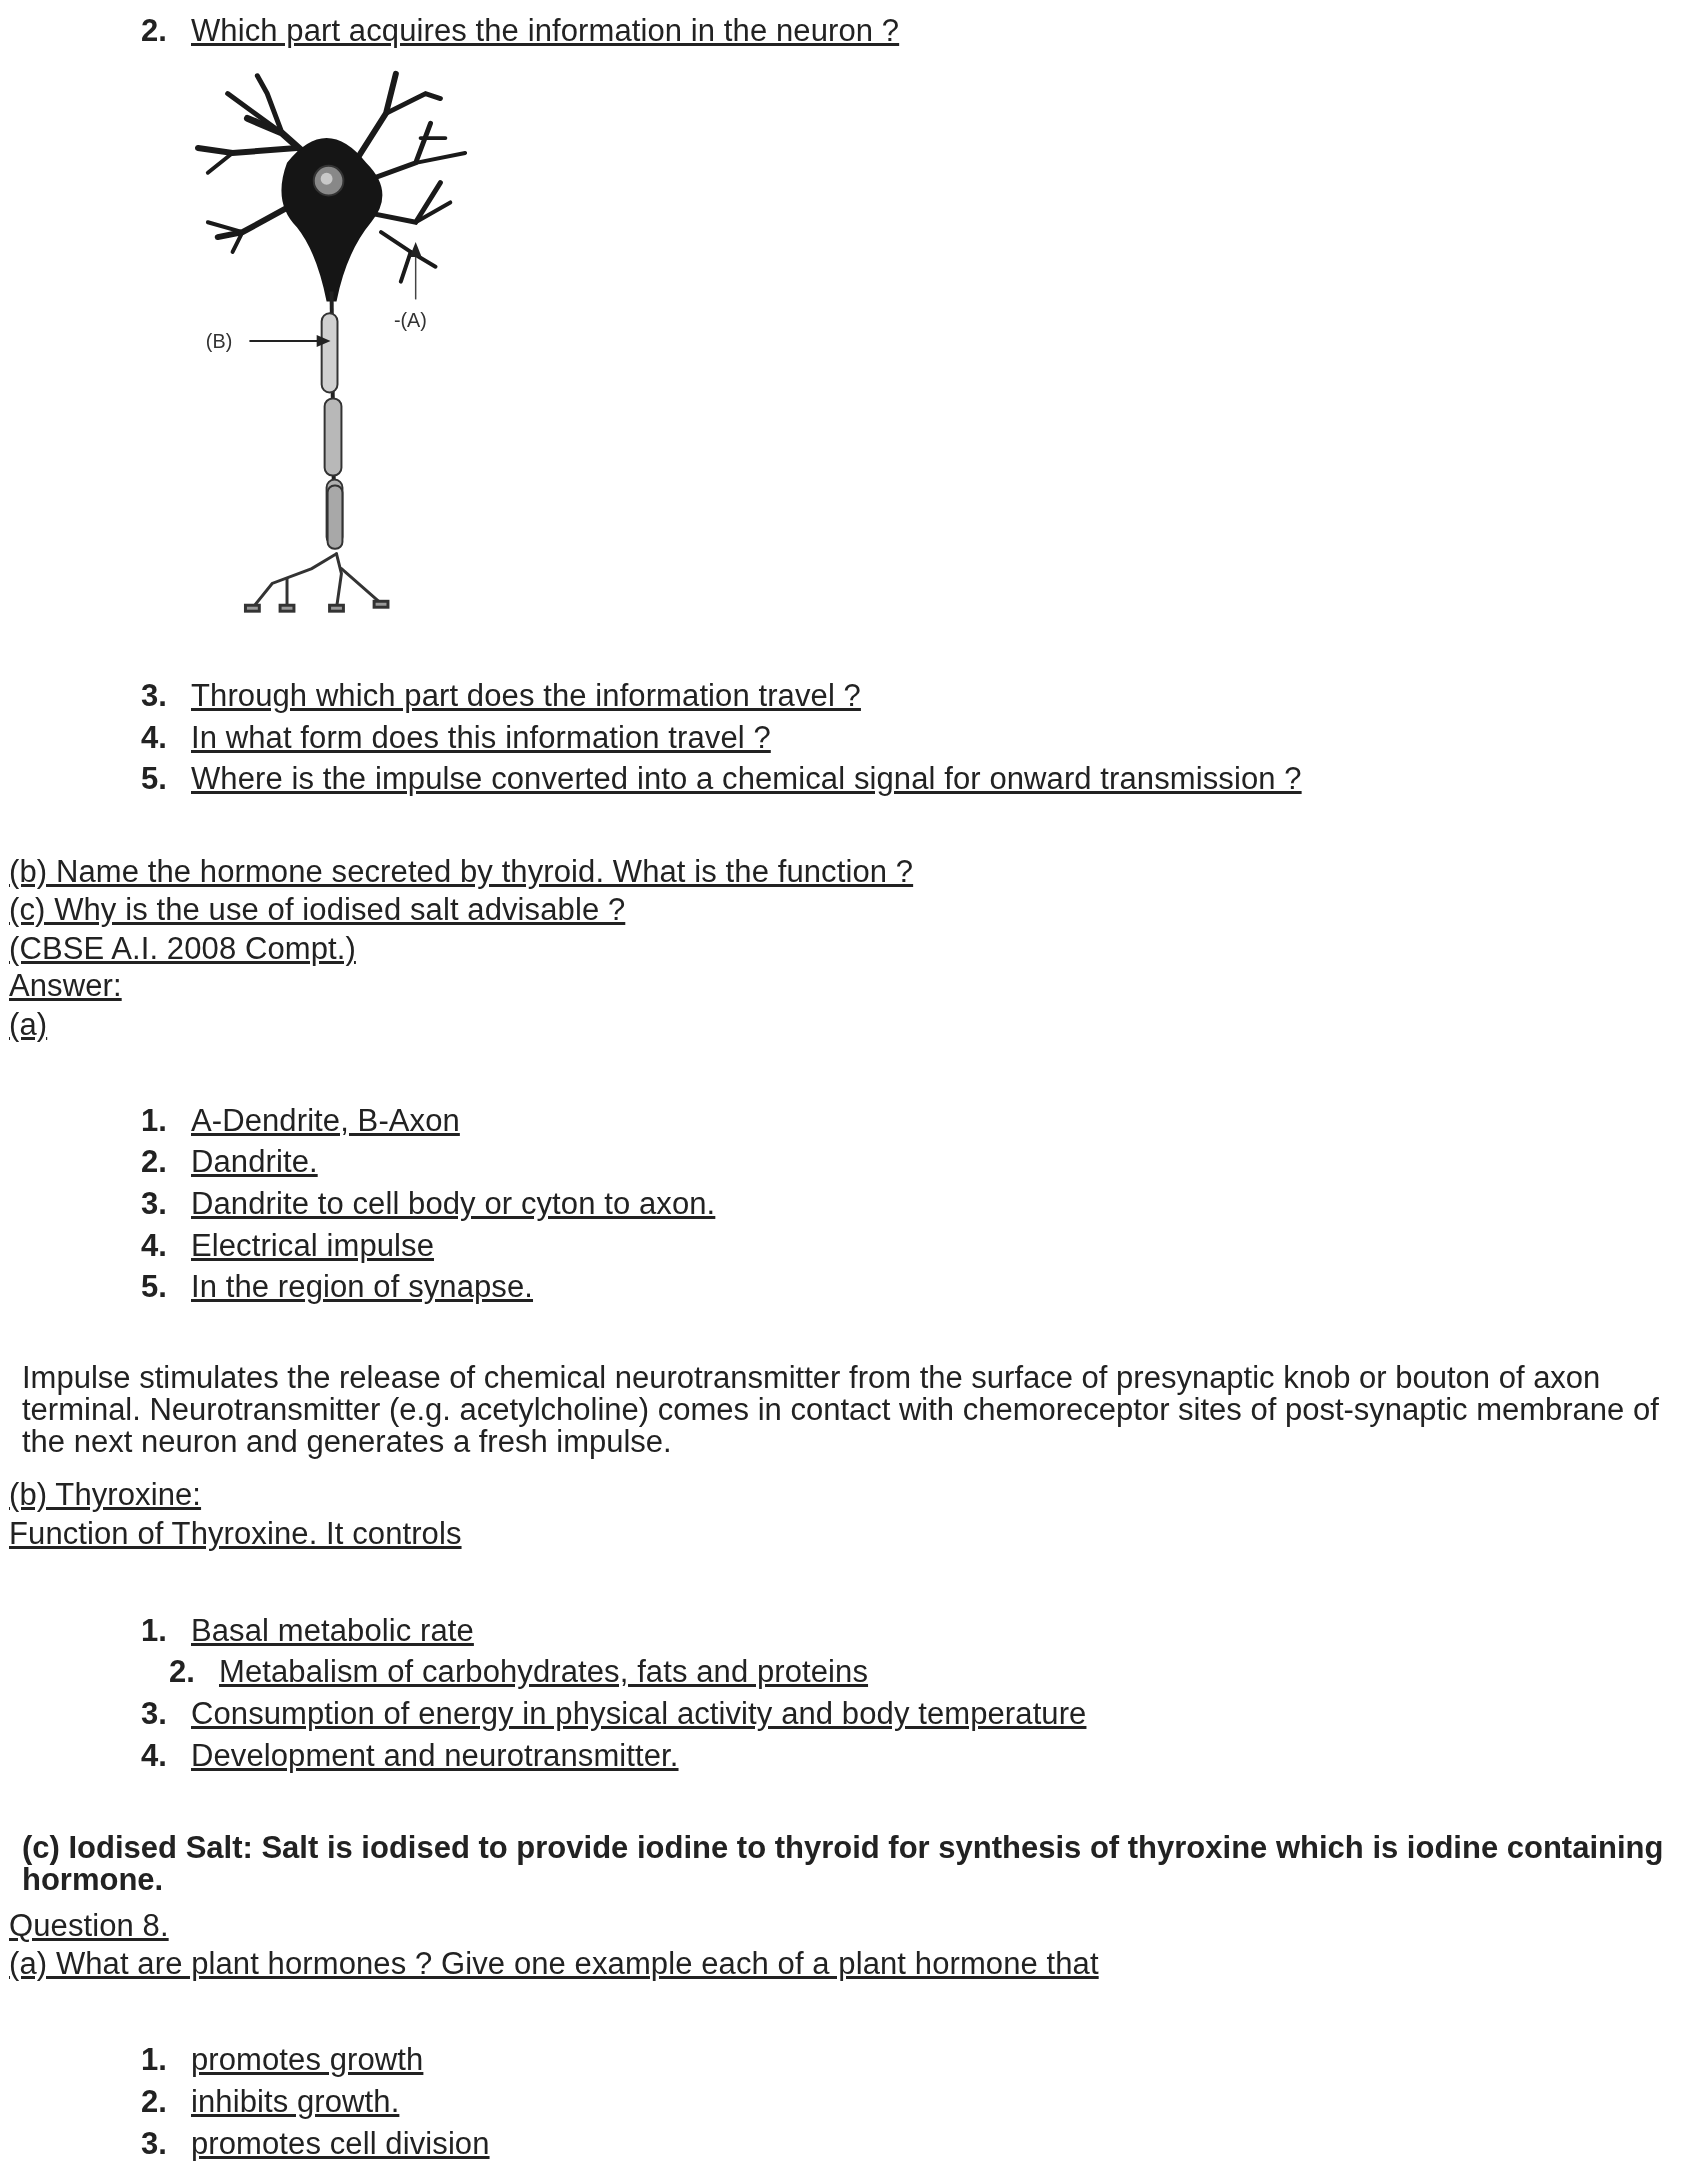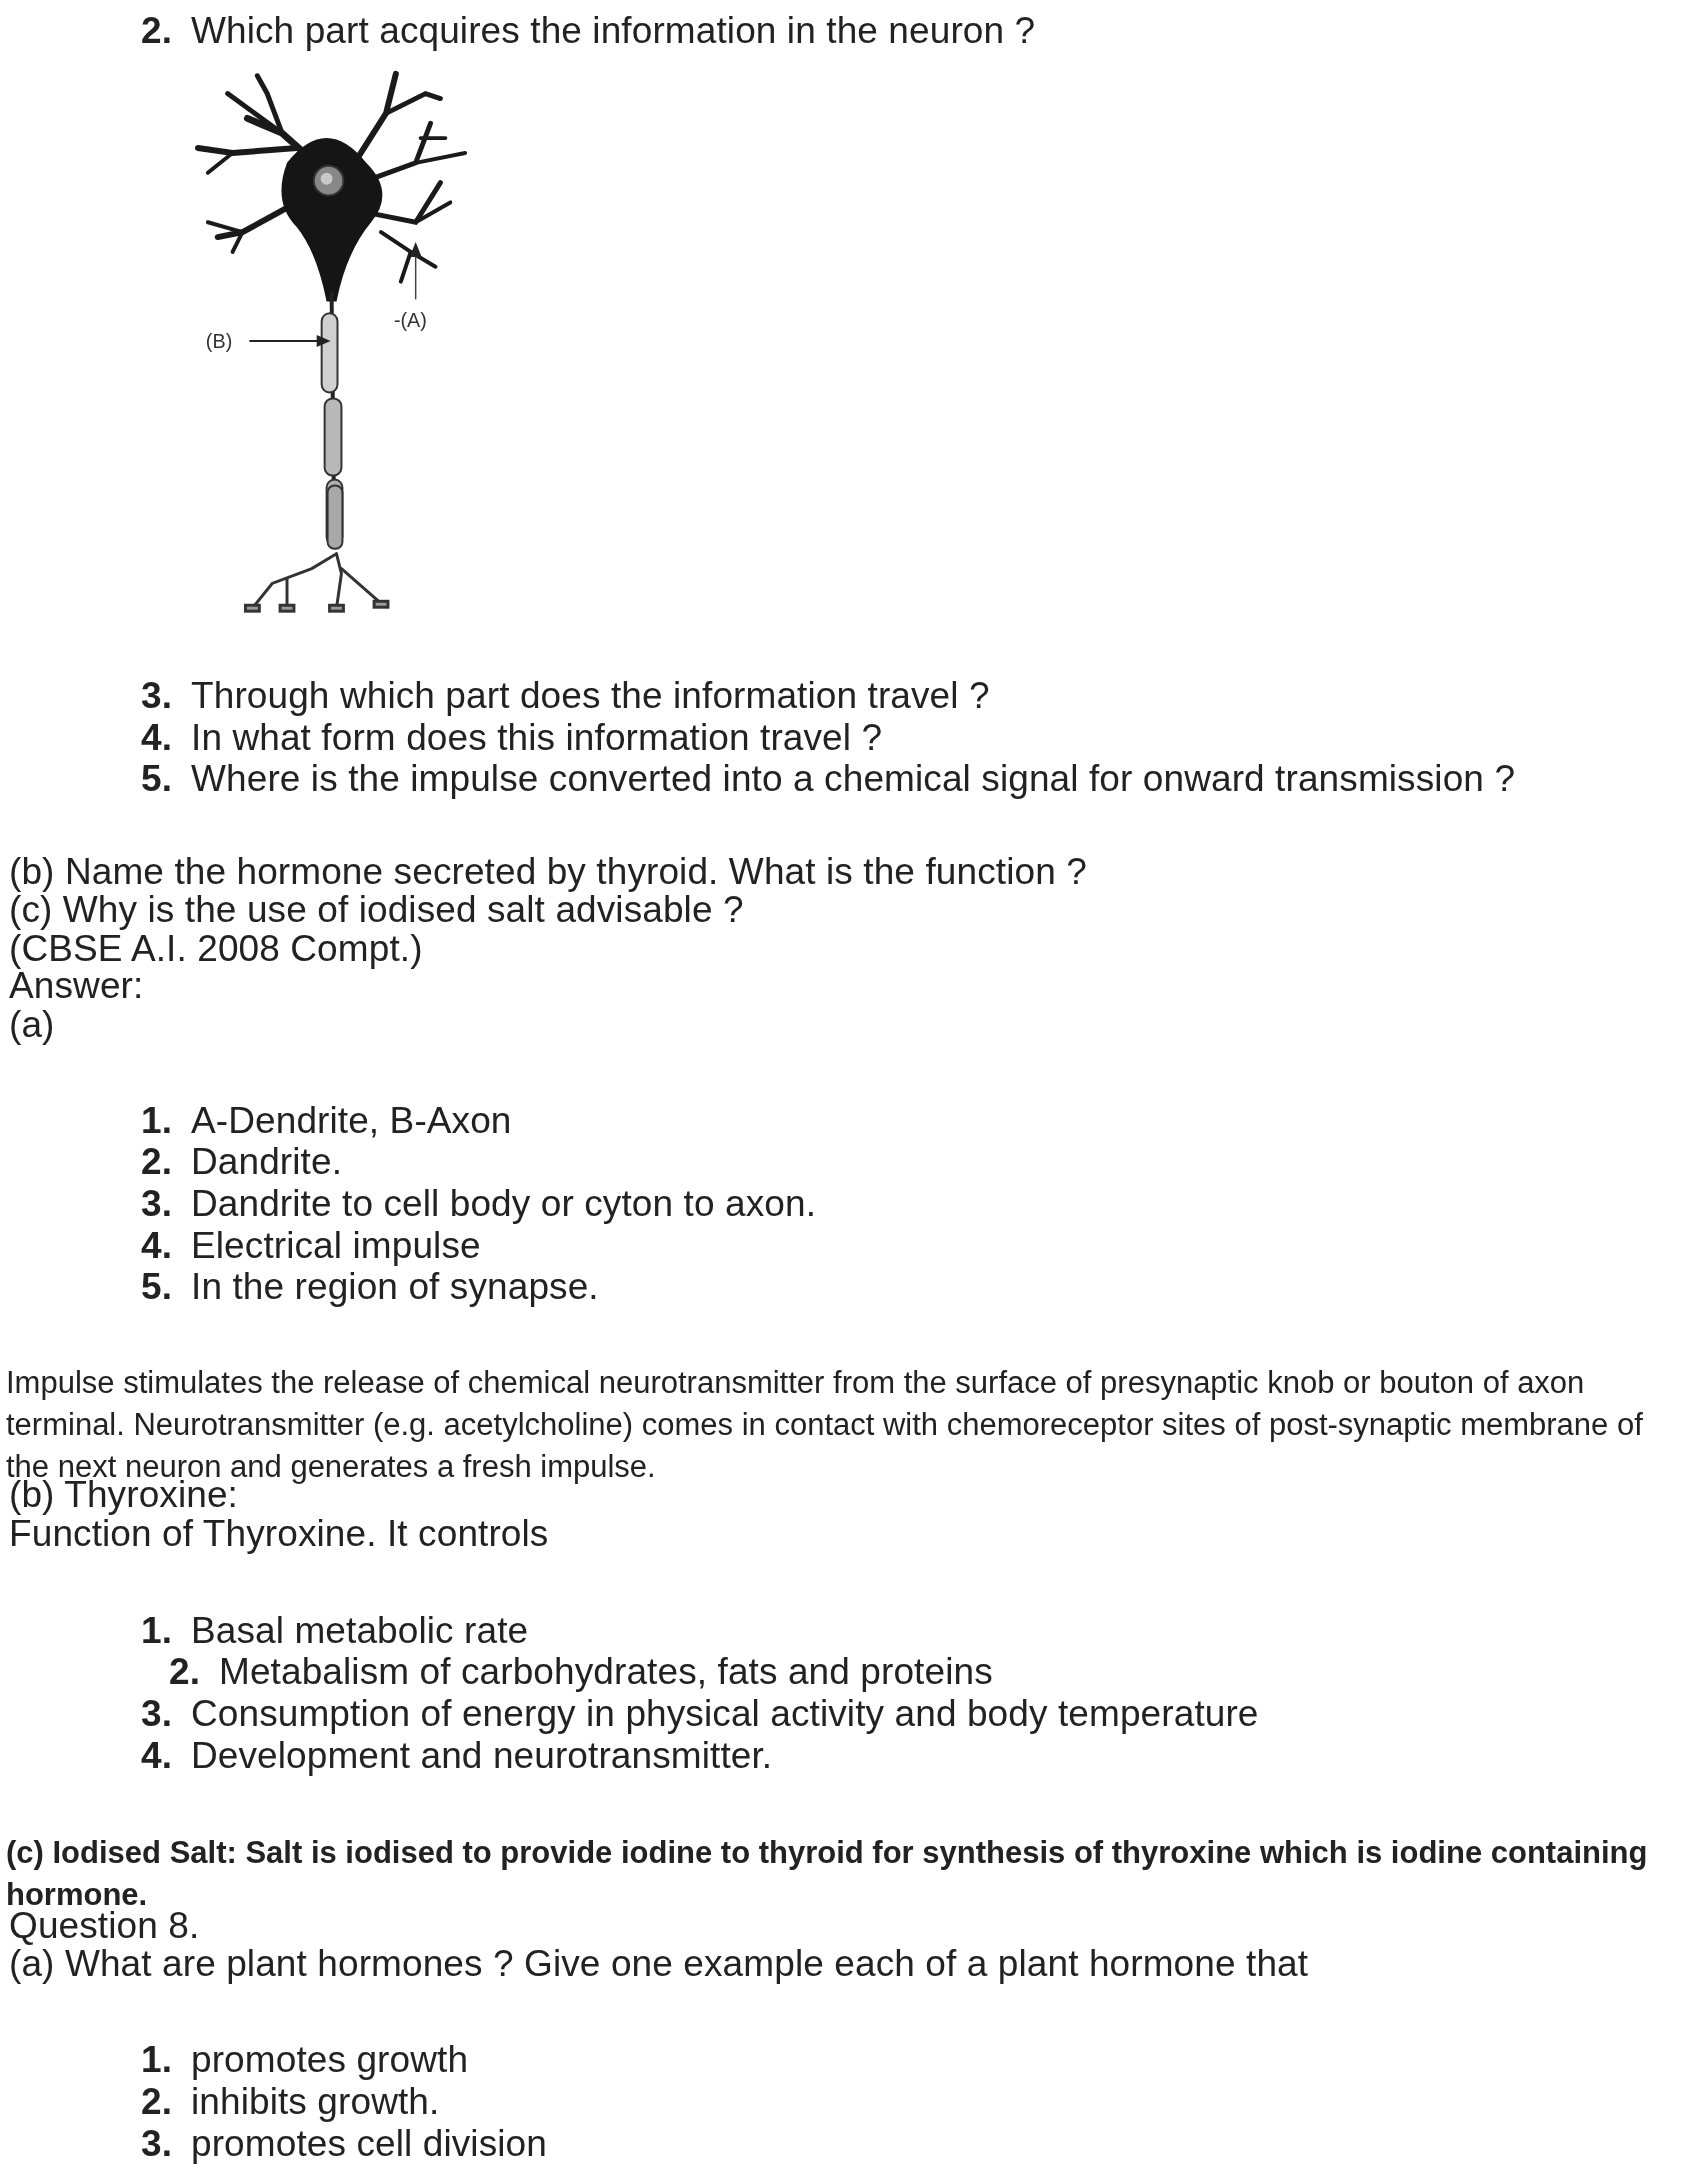--- a/index.html
+++ b/index.html
@@ -1,22 +1,22 @@
 <!DOCTYPE html>
 <html><head>
 <meta charset="utf-8">
 <style>
   html, body { margin: 0; padding: 0; background: #ffffff; }
   body { width: 1683px; height: 2178px; position: relative; overflow: hidden;
          font-family: "Liberation Sans", sans-serif; color: #222222; }
-  .line { position: absolute; font-size: 37px; line-height: 38px; white-space: nowrap; letter-spacing: 0.1px; }
+  .line { position: absolute; font-size: 31px; line-height: 38px; white-space: nowrap; letter-spacing: 0.1px; text-decoration: underline; }
   .p { left: 9px; }
   .li { left: 141px; }
   .li .num { font-weight: bold; display: inline-block; width: 50px; }
-  .para { position: absolute; left: 6px; width: 1653px; font-size: 31px; line-height: 42px; }
+  .para { position: absolute; left: 22px; width: 1653px; font-size: 31px; line-height: 32px; }
   #figure { position: absolute; left: 188px; top: 54px; width: 297px; height: 574px; }
   .fig-label { font-family: "Liberation Sans", sans-serif; font-size: 20px; fill: #333; }
 </style>
 </head>
 <body>
 
 <div class="line li" style="top:12px;">
   <span class="num">2.</span><span>Which part acquires the information in the neuron ?</span>
 </div>
 

